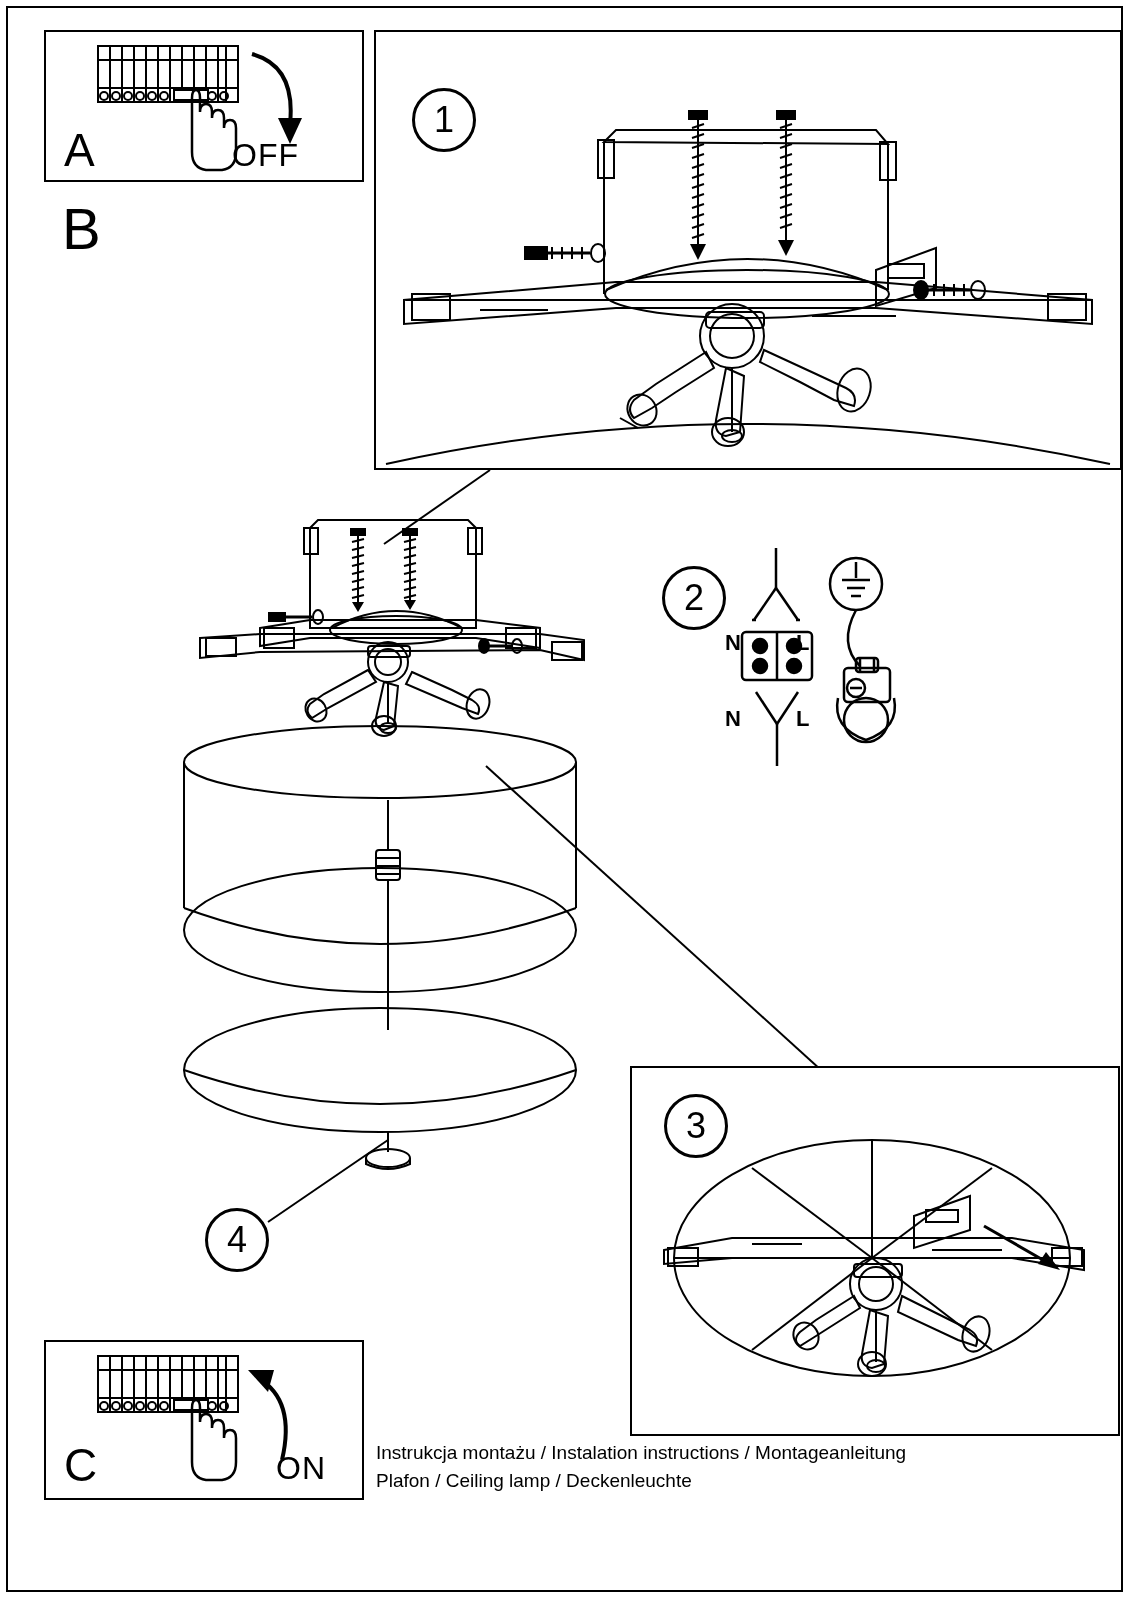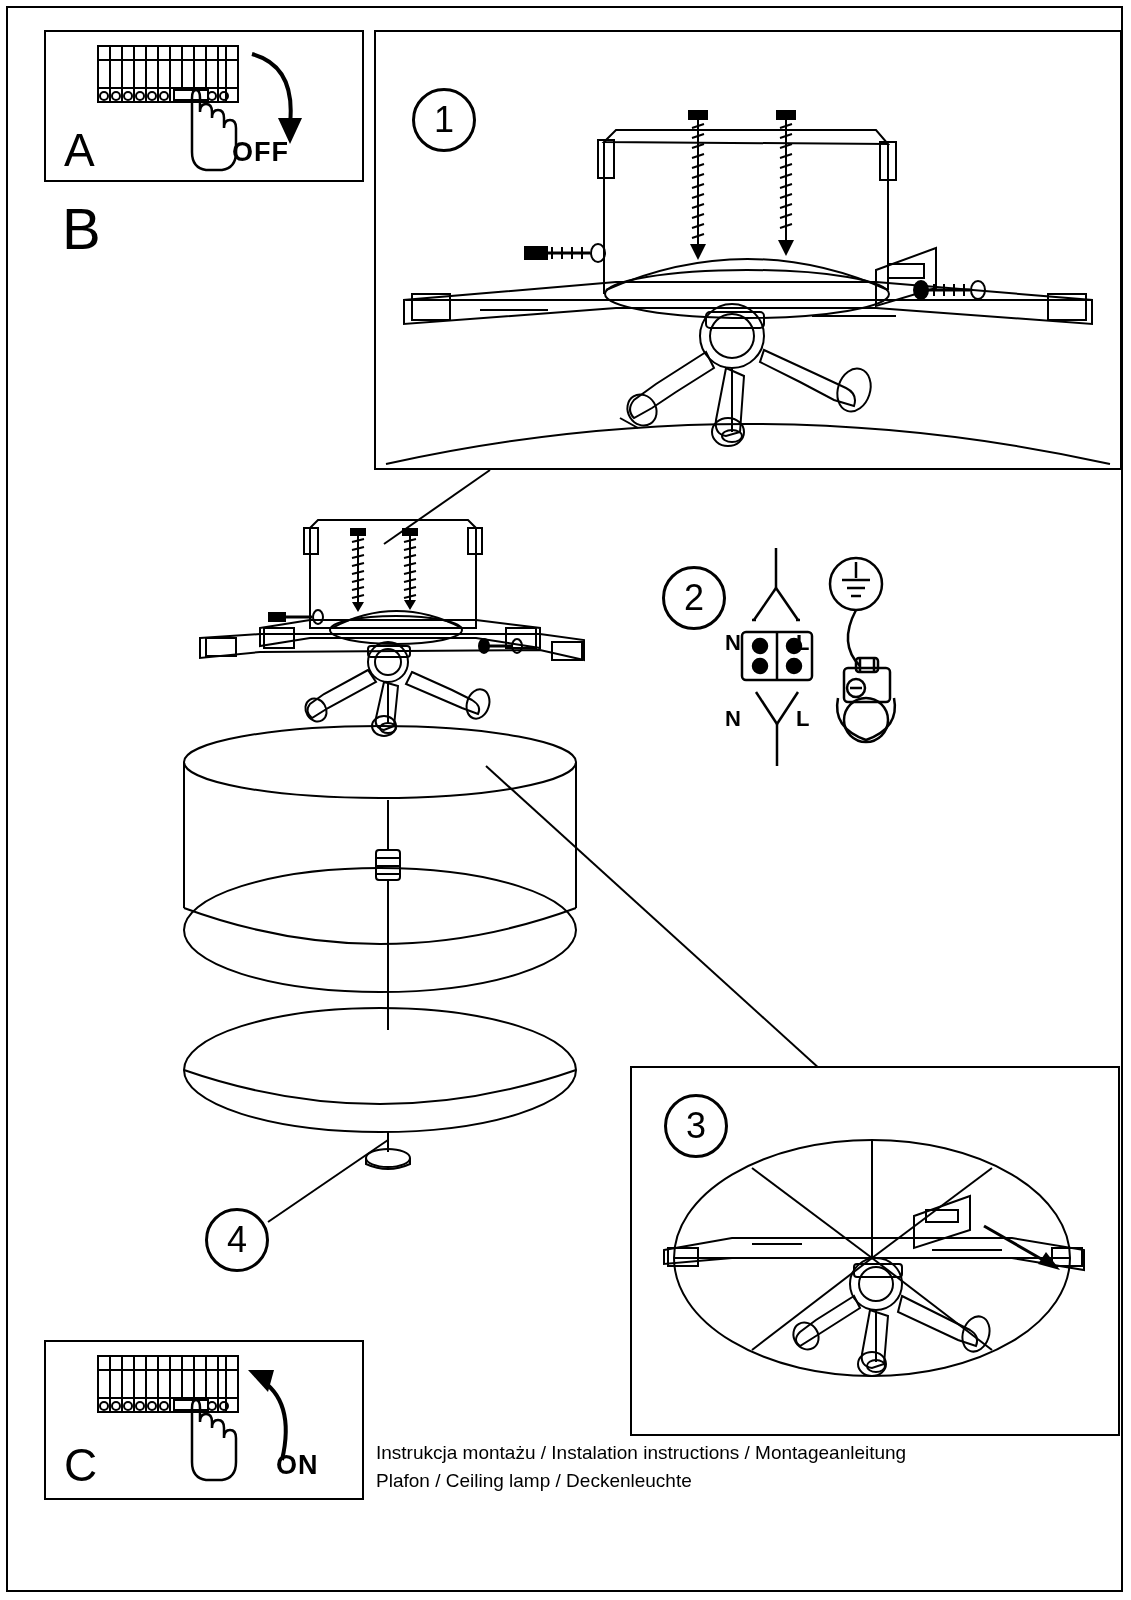--- a/index.html
+++ b/index.html
@@ -2,21 +2,21 @@
 <html><head>
 <meta charset="utf-8">
 <style>
   html,body{margin:0;padding:0;background:#ffffff;}
   body{font-family:"Liberation Sans", sans-serif;color:#000;}
   #page{position:relative;width:1131px;height:1600px;overflow:hidden;background:#fff;}
   .border{position:absolute;left:6px;top:6px;width:1117px;height:1586px;border:2px solid #000;box-sizing:border-box;}
   .box{position:absolute;border:2px solid #000;box-sizing:border-box;background:#fff;}
   .label-letter{position:absolute;font-size:46px;line-height:1;}
   .big-letter{position:absolute;font-size:58px;line-height:1;}
-  .word{position:absolute;font-size:27px;font-weight:700;letter-spacing:1px;}
+  .word{position:absolute;font-size:32px;font-weight:400;letter-spacing:1px;}
   .circnum{position:absolute;width:58px;height:58px;border:3px solid #000;border-radius:50%;
            display:flex;align-items:center;justify-content:center;font-size:36px;background:#fff;}
   .wirelbl{position:absolute;font-size:22px;font-weight:600;}
   .caption{position:absolute;font-size:19px;line-height:26px;}
   svg{display:block;}
   .ln{stroke:#000;fill:none;}
 </style>
 </head>
 <body>
 

